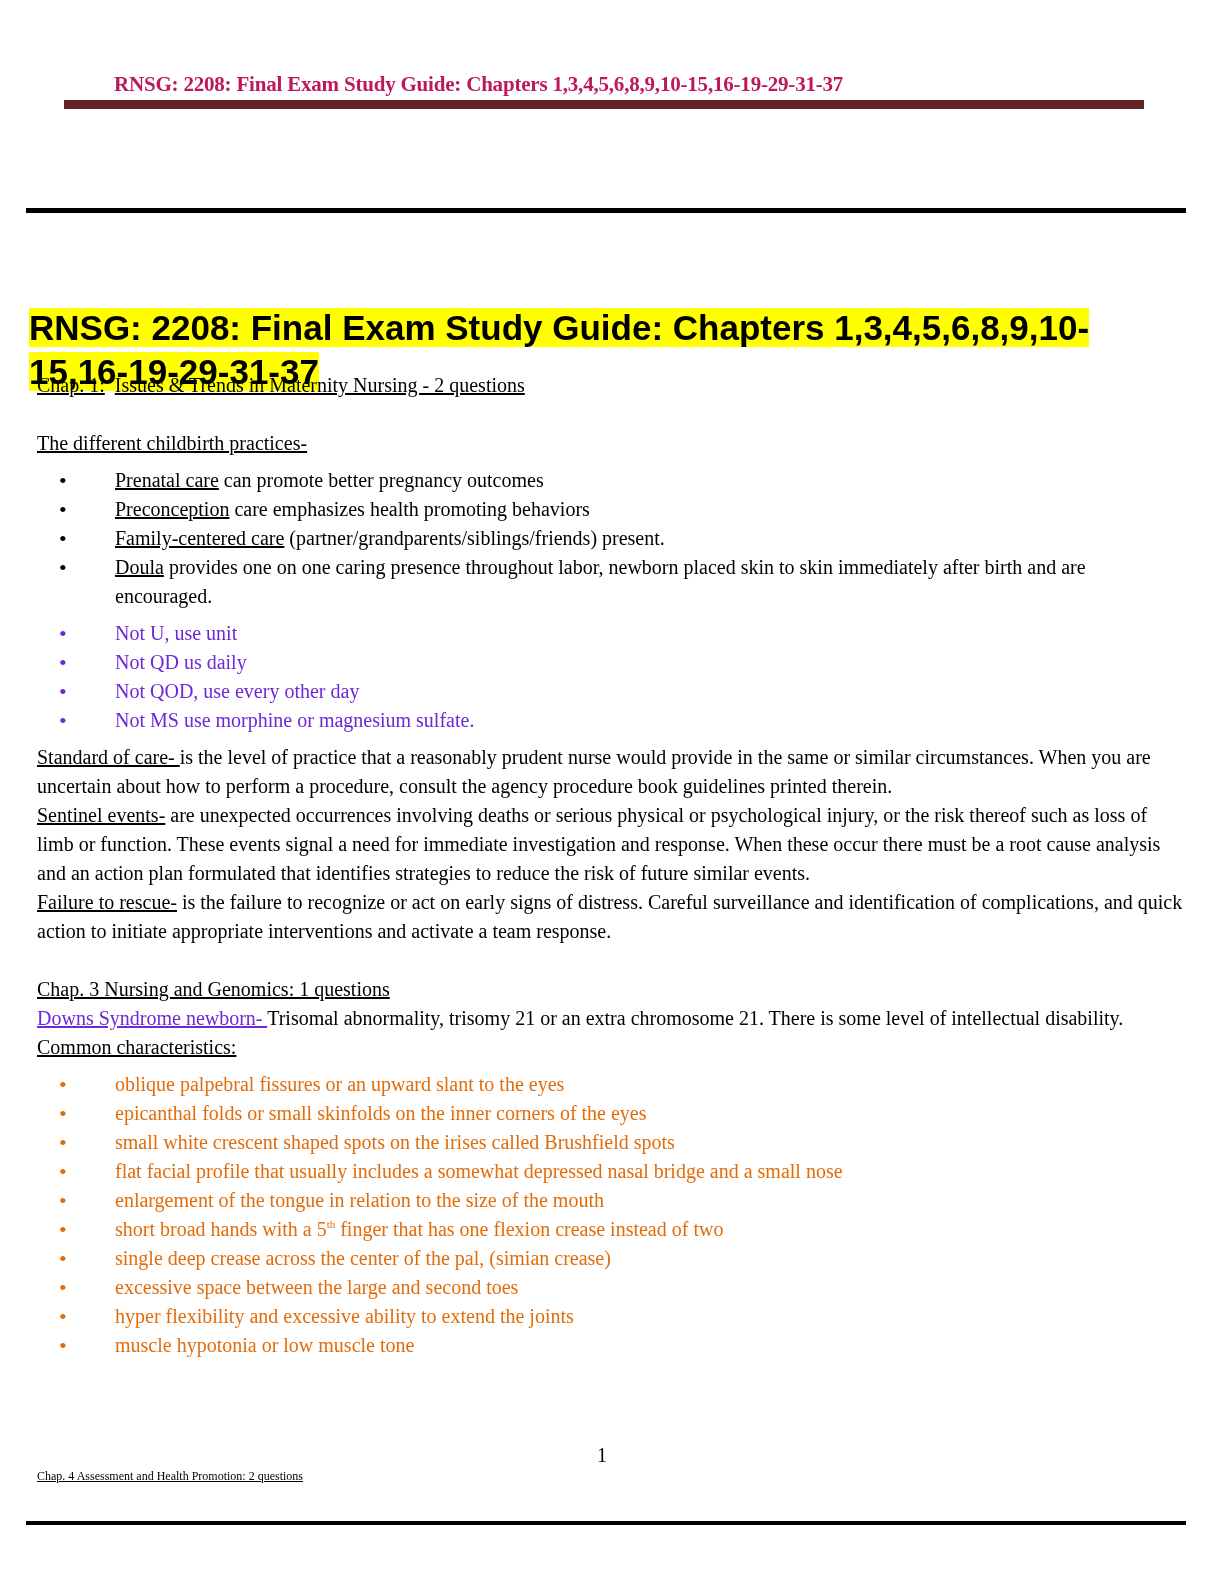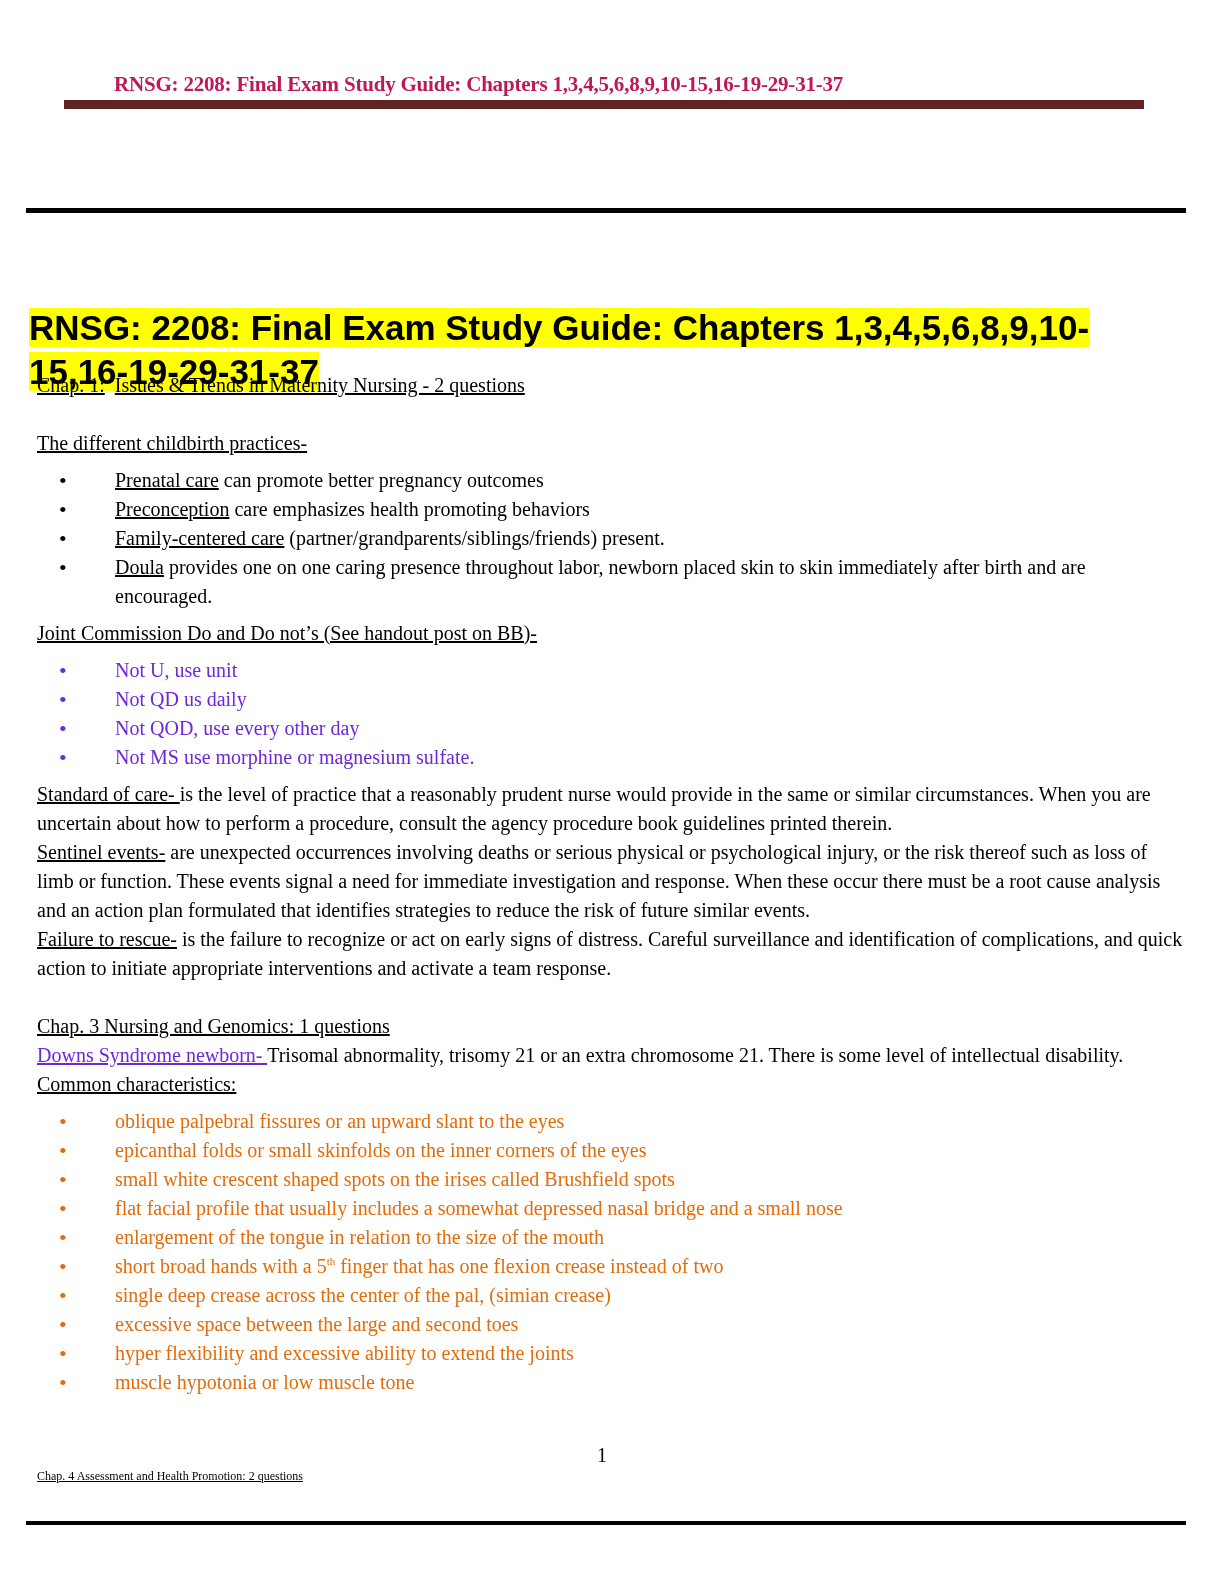--- a/index.html
+++ b/index.html
@@ -43,21 +43,20 @@
     <span class="h">Issues &amp; Trends in Maternity Nursing -  2 questions</span>
   </div>
   <div class="gap"></div>
   <div class="u">The different childbirth practices-</div>
   <ul>
     <li><span class="u">Prenatal care</span><span> can promote better pregnancy outcomes</span></li>
     <li><span class="u">Preconception</span><span> care emphasizes health promoting behaviors</span></li>
     <li><span class="u">Family-centered care</span><span> (partner/grandparents/siblings/friends) present.</span></li>
     <li><span class="u">Doula</span><span> provides one on one caring presence throughout labor, newborn placed skin to skin immediately after birth and are encouraged.</span></li>
   </ul>
-  <div class="u">Joint Commission Do and Do not’s (See handout post on BB)-</div>
   <ul class="red">
     <li>Not U, use unit</li>
     <li>Not QD us daily</li>
     <li>Not QOD, use every other day</li>
     <li>Not MS use morphine or magnesium sulfate.</li>
   </ul>
   <div><span class="u">Standard of care- </span><span>is the level of practice that a reasonably prudent nurse would provide in the same or similar circumstances. When you are uncertain about how to perform a procedure, consult the agency procedure book guidelines printed therein.</span></div>
   <div><span class="u">Sentinel events-</span><span> are unexpected occurrences involving deaths or serious physical or psychological injury, or the risk thereof such as loss of limb or function. These events signal a need for immediate investigation and response. When these occur there must be a root cause analysis and an action plan formulated that identifies strategies to reduce the risk of future similar events.</span></div>
   <div><span class="u">Failure to rescue-</span><span> is the failure to recognize or act on early signs of distress. Careful surveillance and identification of complications, and quick action to initiate appropriate interventions and activate a team response.</span></div>
   <div class="gap"></div>

